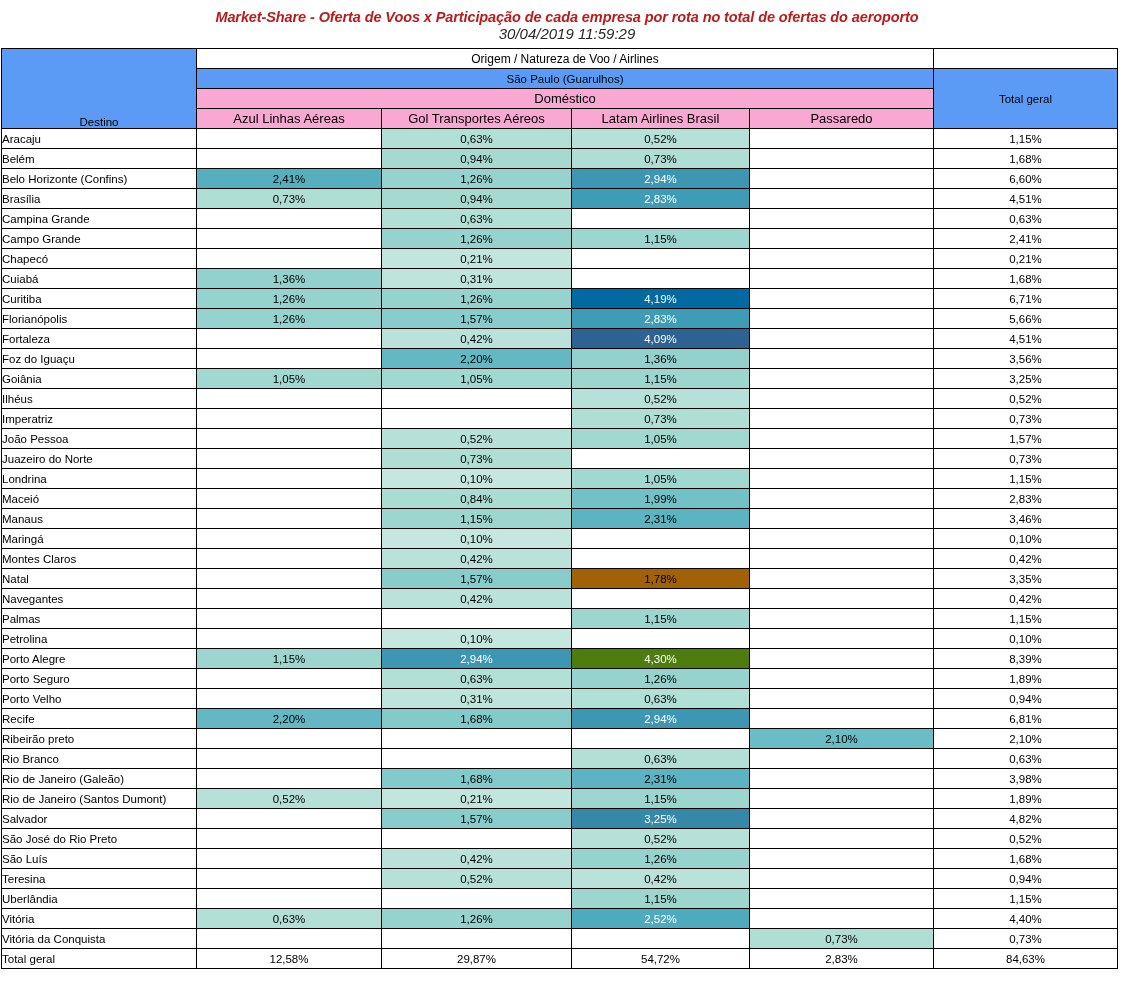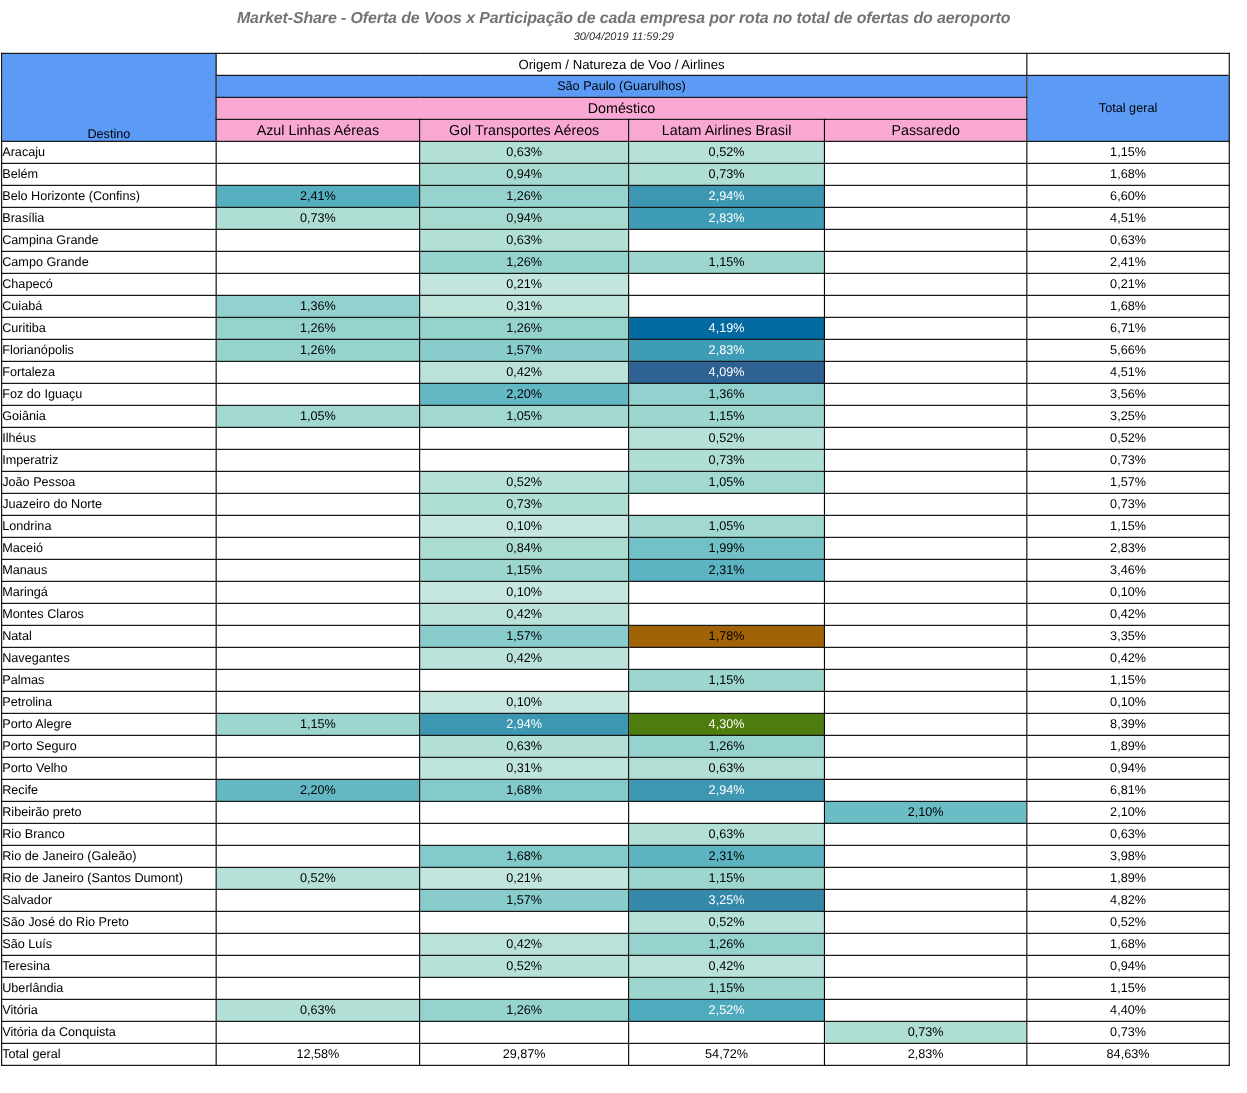--- a/index.html
+++ b/index.html
@@ -19,32 +19,32 @@
   #title-block {
     text-align: center;
     padding-top: 9px;
   }
   #report-title {
     font-style: italic;
     font-size: 14.5px;
     font-weight: 600;
     letter-spacing: -0.1px;
     line-height: 17px;
-    color: #737373;
+    color: #b91c1c;
   }
   #report-producer {
     font-style: italic;
     font-size: 11.5px;
     line-height: 15px;
     color: #2a2a2a;
     margin-top: 1px;
   }
   #report-timestamp {
     font-style: italic;
-    font-size: 10px;
+    font-size: 15px;
     line-height: 15px;
     color: #2a2a2a;
   }
 
   
   #pivot-table {
     border-collapse: collapse;
     table-layout: fixed;
     margin-left: 1px;
     margin-top: 7px;

